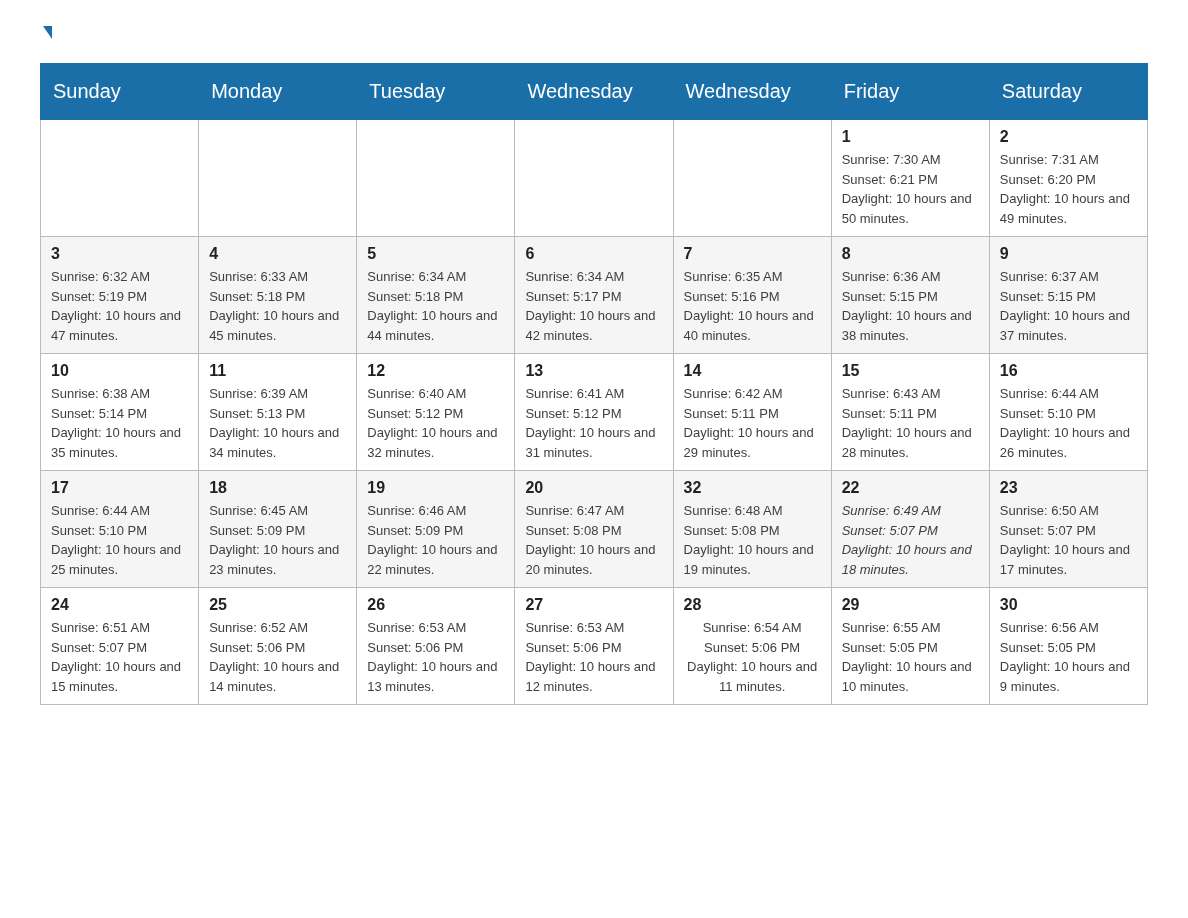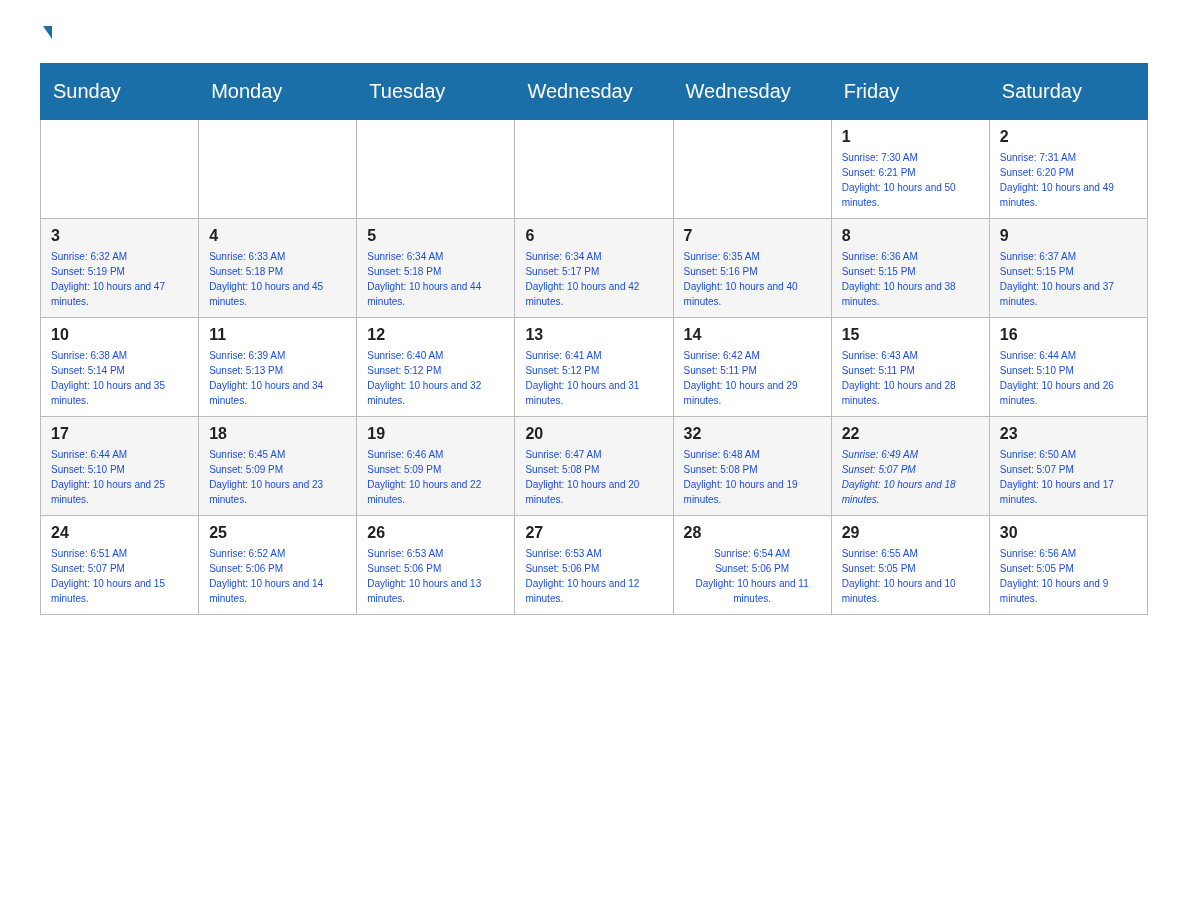--- a/index.html
+++ b/index.html
@@ -77,22 +77,22 @@
       background: #f5f5f5;
     }
     .day-number {
       font-size: 16px;
       font-weight: bold;
       color: #222;
       display: block;
       margin-bottom: 4px;
     }
     .day-info {
-      font-size: 10px;
-      color: #1d4ed8;
+      font-size: 13px;
+      color: #404040;
       line-height: 1.5;
     }
     .empty-cell {
       background: #f9f9f9;
     }
     .logo-triangle {
       display: inline-block;
       width: 0;
       height: 0;
       border-left: 9px solid transparent;

